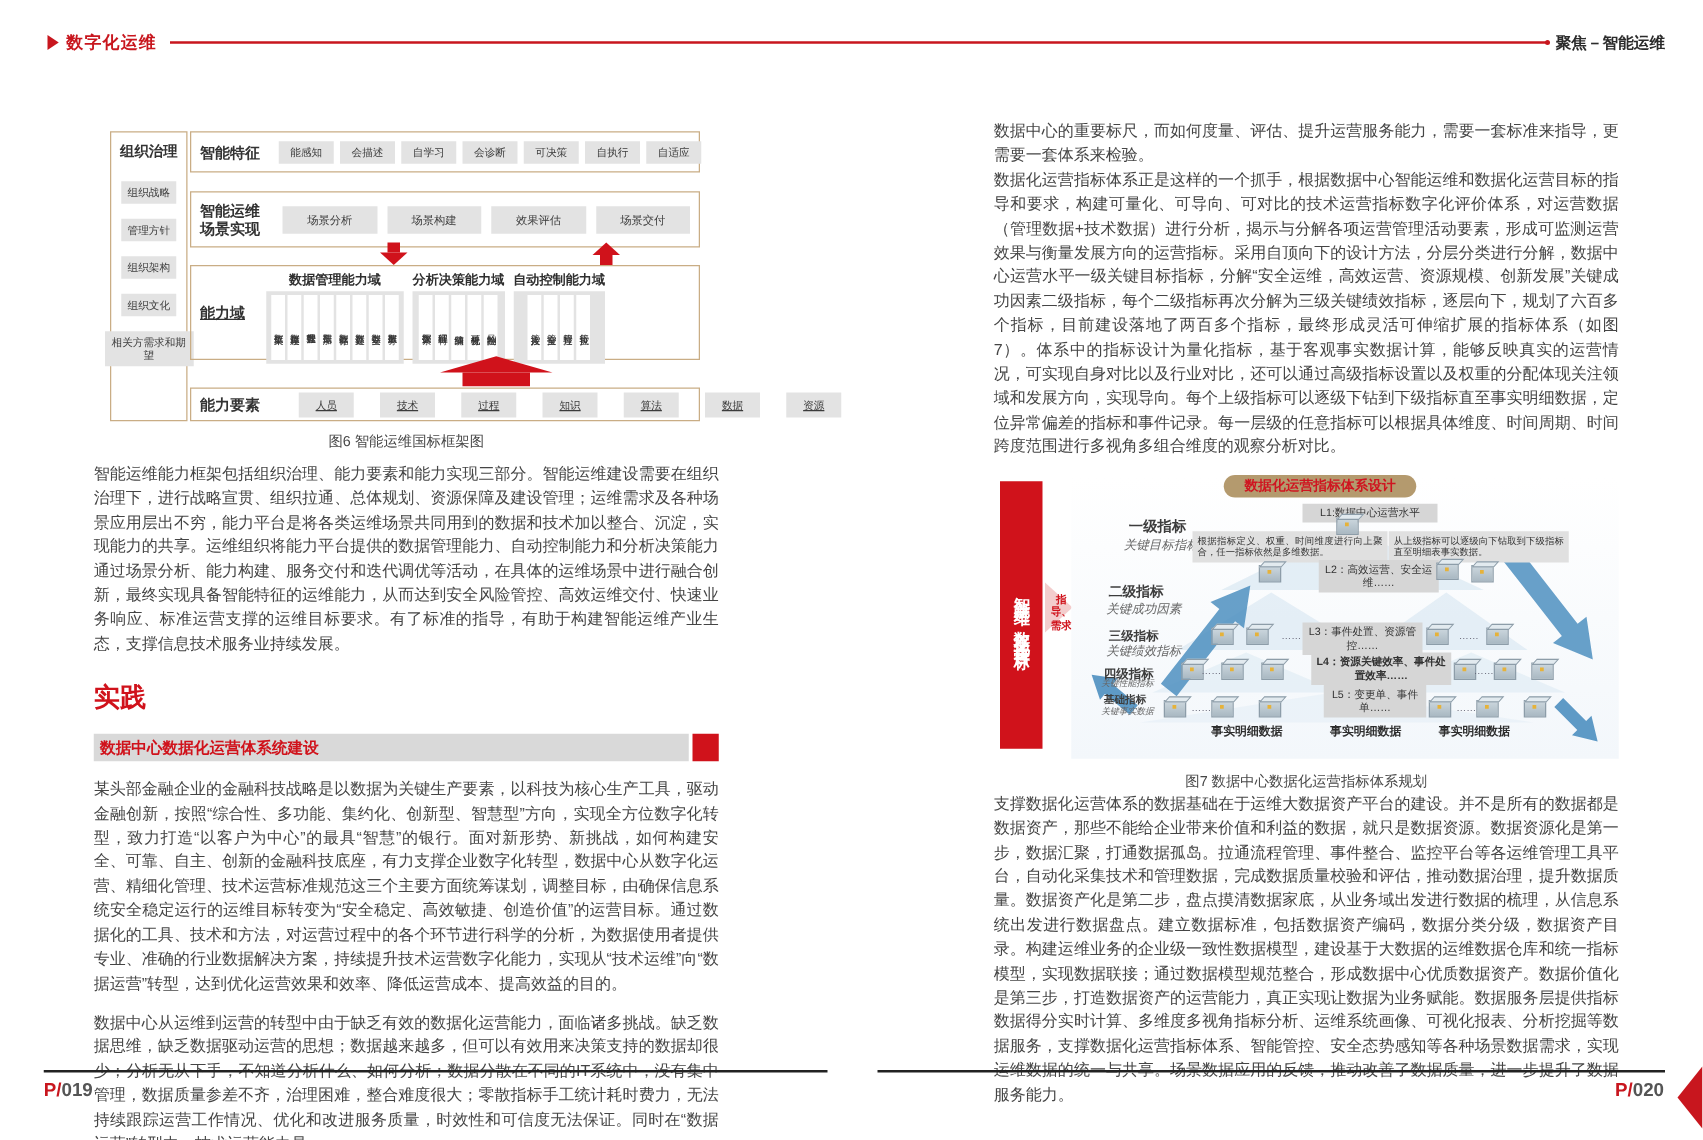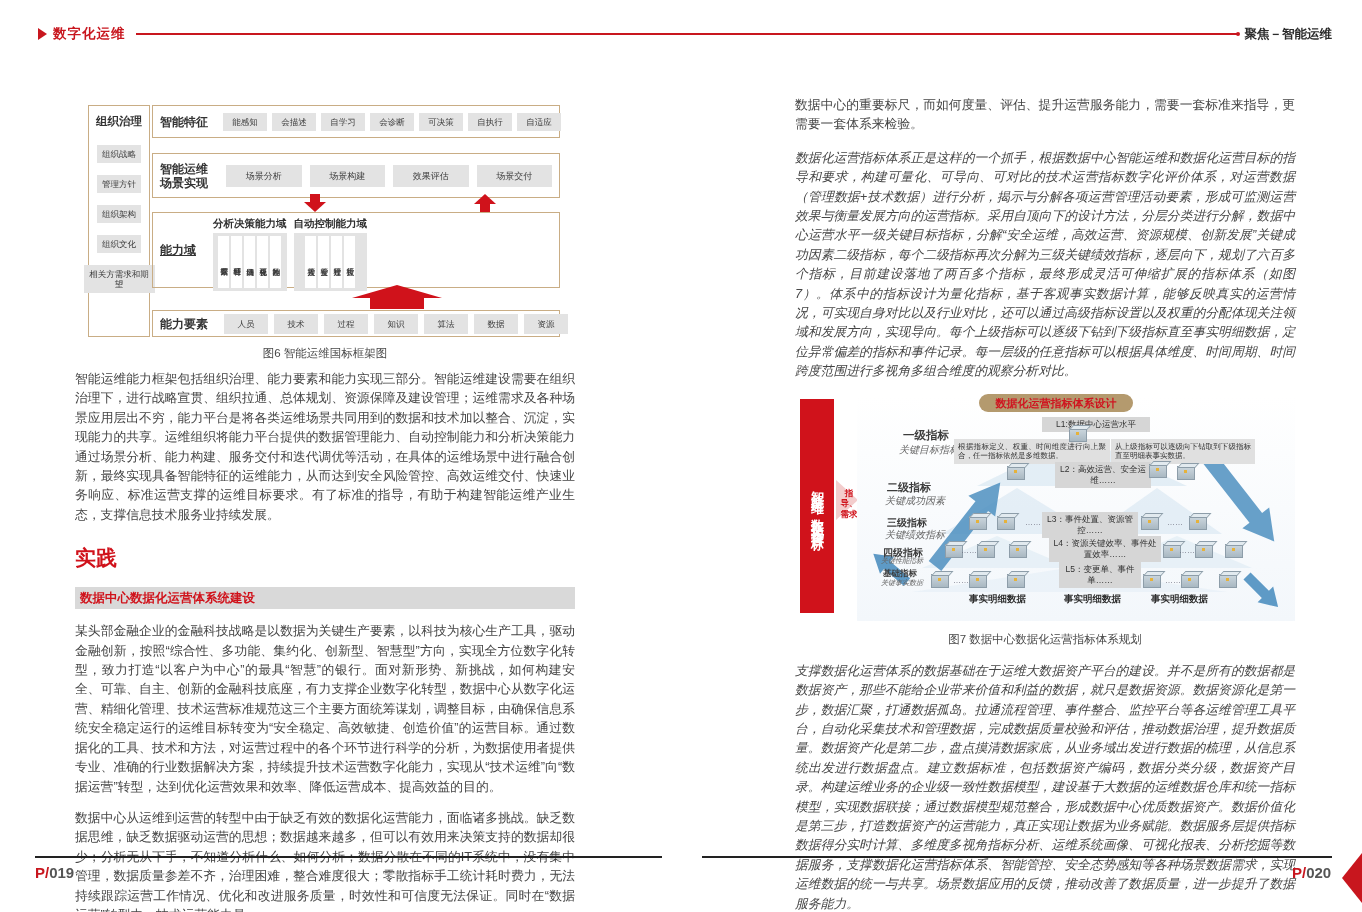--- a/index.html
+++ b/index.html
@@ -28,32 +28,32 @@
   .f6-r1{position:absolute;top:10px;height:33px;width:100%;}
   .f6-r1 .chip{flex:1;margin-left:5px;}
   .f6-r2{position:absolute;top:58px;height:45px;width:100%;}
   .f6-r2 .chip{flex:1;margin-left:8px;padding:6px 2px;font-size:9px;}
   .f6-r3{position:absolute;top:117px;height:76px;width:100%;align-items:flex-start;padding-top:4px;}
   .f6-group{margin-left:7px;flex:none;}
   .f6-group-title{font-weight:bold;font-size:10.5px;color:#2f2f2f;text-align:center;margin-bottom:2px;white-space:nowrap;}
   .f6-strips{background:#e3e3e3;padding:3px 3px;display:flex;justify-content:center;}
   .vstrip{writing-mode:vertical-rl;text-orientation:upright;background:#fff;color:#333;font-size:7.5px;line-height:8px;height:48px;padding:2px 1.5px;margin:0 1px;text-align:center;}
   .f6-r4{position:absolute;top:215px;height:27px;width:100%;}
-  .f6-r4 .chip{flex:1;margin-left:6px;padding:5px 2px;}
+  .f6-r4 .chip{flex:1;margin-left:21px;padding:5px 2px;text-decoration:underline;}
   .arr-dn,.arr-up{position:absolute;width:22px;}
   .arr-dn .stem,.arr-up .stem{width:10px;height:8px;background:#d0121b;margin:0 auto;}
   .arr-dn .head{width:0;height:0;border-left:11px solid transparent;border-right:11px solid transparent;border-top:10px solid #d0121b;}
   .arr-up .head{width:0;height:0;border-left:11px solid transparent;border-right:11px solid transparent;border-bottom:10px solid #d0121b;}
   .arr-big{position:absolute;left:200px;top:190px;width:90px;}
   .arr-big .head{width:0;height:0;border-left:45px solid transparent;border-right:45px solid transparent;border-bottom:13px solid #d0121b;}
   .arr-big .stem{width:54px;height:11px;background:#d0121b;margin:0 auto;}
   .fig-cap{position:absolute;top:251px;width:100%;text-align:center;font-size:11.5px;color:#474747;}
   
   .sec-head{color:#d0121b;font-weight:bold;font-size:21px;margin:20px 0 0 0;}
-  .sub-bar{margin-top:15px;display:flex;align-items:stretch;height:22px;flex-direction:column;}
+  .sub-bar{margin-top:15px;display:flex;align-items:stretch;height:22px;}
   .sub-bar .bar{flex:1;background:#d9d9d9;color:#d0121b;font-weight:bold;font-size:12.5px;line-height:22px;padding-left:5px;}
   .sub-bar .sq{width:21px;background:#d0121b;margin-left:3px;}
   
   .fig7{position:relative;height:228px;margin-top:15px;}
   .f7-bar{position:absolute;left:5px;top:3px;width:34px;height:214px;background:#d0121b;display:flex;align-items:center;justify-content:center;}
   .f7-bar span{writing-mode:vertical-rl;text-orientation:upright;color:#fff;font-weight:bold;font-size:13px;letter-spacing:3px;}
   .f7-guide-arrow{position:absolute;left:41px;top:84px;width:0;height:0;border-top:20px solid transparent;border-bottom:20px solid transparent;border-left:22px solid #f3cdcd;}
   .f7-guide{position:absolute;left:42px;top:92px;width:24px;color:#d0121b;font-weight:bold;font-size:8.5px;line-height:10.5px;text-align:center;}
   .f7-canvas{position:absolute;left:62px;top:0;width:438px;height:225px;background:linear-gradient(180deg,#ffffff,#f3f7fb);}
   .f7-title{position:absolute;left:122px;top:-2px;width:154px;height:18px;border-radius:10px;background:#b49a6e;color:#cf1520;font-weight:bold;font-size:11px;line-height:18px;text-align:center;}
@@ -68,21 +68,21 @@
   .cube{position:absolute;width:16px;height:12px;background:linear-gradient(#ccd7de,#a9b8c2);border:1px solid #8d9da9;}
   .cube::before{content:"";position:absolute;left:-1px;top:-4px;width:16px;height:3px;background:#e2eaef;border:1px solid #8d9da9;transform:skewX(-42deg);transform-origin:bottom left;}
   .cube::after{content:"";position:absolute;left:6px;top:3px;width:3px;height:3px;background:#e6b23a;}
   .dots{position:absolute;font-size:8px;color:#667;font-style:normal;}
   .fig7-cap{text-align:center;font-size:11.5px;color:#474747;margin-top:8px;}
   
   .foot-line{position:absolute;top:856px;height:2px;background:#222;}
   .foot-pg{position:absolute;top:864px;font-size:15px;color:#555;font-weight:bold;}
   .foot-pg .red{color:#c8161e;}
   .corner-tri{position:absolute;right:0;bottom:9px;width:0;height:0;border-top:25px solid transparent;border-bottom:25px solid transparent;border-right:20px solid #c8161e;}
-  .mt6{margin-top:6px;} .mt12{margin-top:12px;} .mt14{margin-top:14px;font-style:italic;}
+  .mt6{margin-top:6px;} .mt12{margin-top:12px;} .mt14{}
 </style>
 </head>
 <body>
 
 <div class="hdr">
   <span class="tri"></span>
   <span class="brand">数字化运维</span>
   <span class="rule"></span>
   <span class="section">聚焦－智能运维</span>
 </div>
@@ -124,20 +124,33 @@
           <div class="head"></div>
         </div>
       <div class="arr-up" style="left:322px;top:99px;">
           <div class="head"></div>
           <div class="stem"></div>
         </div>
 
       <div class="f6-row f6-r3">
         <span class="f6-label" style="width:46px;margin-top:26px;text-decoration:underline;">能力域</span>
         <div class="f6-group">
+          <div class="f6-group-title">数据管理能力域</div>
+          <div class="f6-strips">
+            <span class="vstrip">数据采集</span>
+            <span class="vstrip">数据建模</span>
+            <span class="vstrip">元数据管理</span>
+            <span class="vstrip">数据加工</span>
+            <span class="vstrip">数据存储</span>
+            <span class="vstrip">数据处置</span>
+            <span class="vstrip">数据安全</span>
+            <span class="vstrip">数据服务</span>
+          </div>
+        </div>
+        <div class="f6-group">
           <div class="f6-group-title">分析决策能力域</div>
           <div class="f6-strips">
             <span class="vstrip">数据探索</span>
             <span class="vstrip">特征理解</span>
             <span class="vstrip">归纳演绎</span>
             <span class="vstrip">可视化分析</span>
             <span class="vstrip">风险控制</span>
           </div>
         </div>
         <div class="f6-group">
@@ -225,21 +238,21 @@
       <div class="f7-desc" style="left:24px;top:160px;font-size:7px;">关键性能指标</div>
       <div class="f7-lv" style="left:26px;top:172px;font-size:8.5px;">基础指标</div>
       <div class="f7-desc" style="left:24px;top:182px;font-size:7px;">关键事实数据</div>
 
       <div class="f7-note" style="left:97px;top:43px;width:148px;">根据指标定义、权重、时间维度进行向上聚合，任一指标依然是多维数据。</div>
       <div class="f7-note" style="left:254px;top:43px;width:136px;">从上级指标可以逐级向下钻取到下级指标直至明细表事实数据。</div>
 
       <div class="f7-node" style="left:185px;top:21px;min-width:100px;">L1:数据中心运营水平</div>
       <div class="f7-node" style="left:198px;top:66px;width:88px;">L2：高效运营、安全运维……</div>
       <div class="f7-node" style="left:185px;top:116px;width:88px;">L3：事件处置、资源管控……</div>
-      <div class="f7-node" style="left:192px;top:140px;width:104px;">L4：资源关键效率、事件处置效率……</div>
+      <div class="f7-node" style="left:192px;top:140px;width:104px;font-weight:bold;">L4：资源关键效率、事件处置效率……</div>
       <div class="f7-node" style="left:202px;top:166px;width:74px;">L5：变更单、事件单……</div>
 
 
       <i class="cube" style="left:212px;top:32px;"></i>
       <i class="cube" style="left:150px;top:70px;"></i>
       <i class="cube" style="left:292px;top:68px;"></i>
       <i class="cube" style="left:320px;top:70px;"></i>
       <i class="cube" style="left:112px;top:120px;"></i>
       <i class="cube" style="left:140px;top:120px;"></i>
       <i class="cube" style="left:284px;top:120px;"></i>

